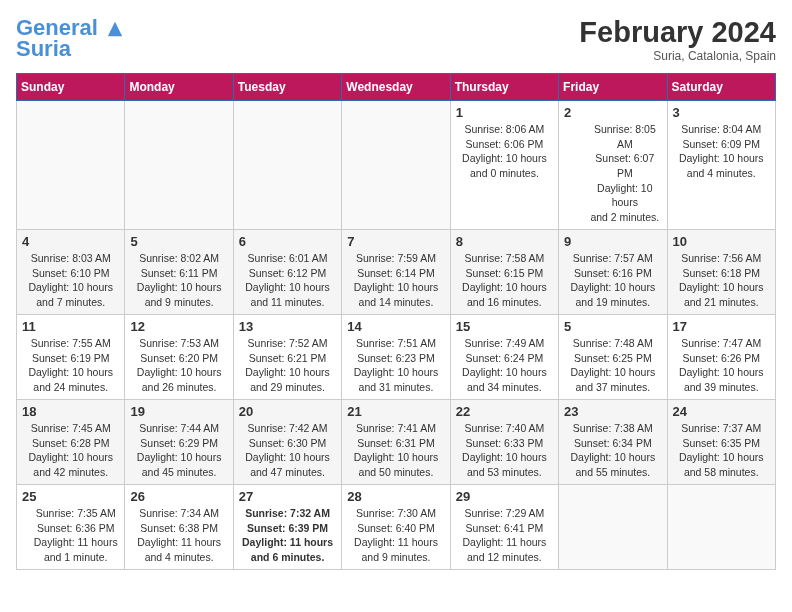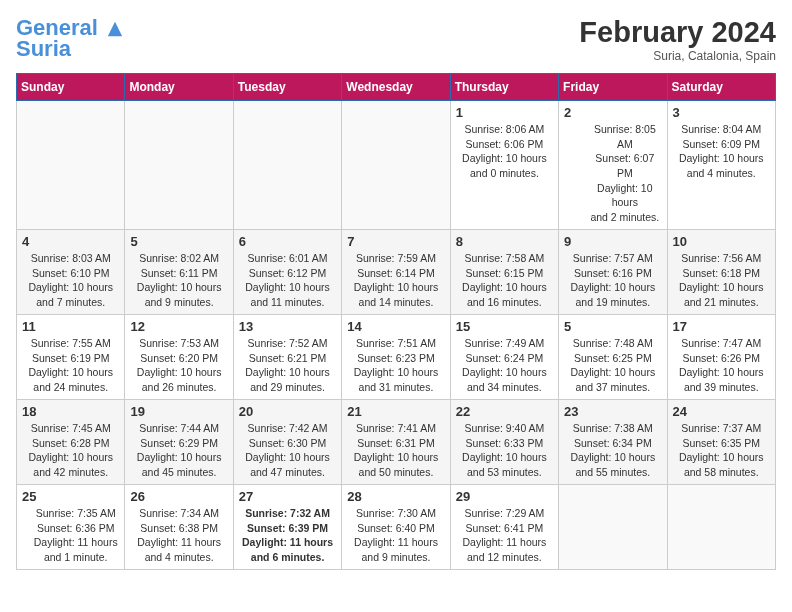--- a/index.html
+++ b/index.html
@@ -279,21 +279,21 @@
         </td>
         <td>
           <div class="day-number">21</div>
           <div class="day-info" style="white-space: pre-line;">Sunrise: 7:41 AM
 Sunset: 6:31 PM
 Daylight: 10 hours
 and 50 minutes.</div>
         </td>
         <td>
           <div class="day-number">22</div>
-          <div class="day-info" style="white-space: pre-line;">Sunrise: 9:40 AM
+          <div class="day-info" style="white-space: pre-line;">Sunrise: 7:40 AM
 Sunset: 6:33 PM
 Daylight: 10 hours
 and 53 minutes.</div>
         </td>
         <td>
           <div class="day-number">23</div>
           <div class="day-info" style="white-space: pre-line;">Sunrise: 7:38 AM
 Sunset: 6:34 PM
 Daylight: 10 hours
 and 55 minutes.</div>

